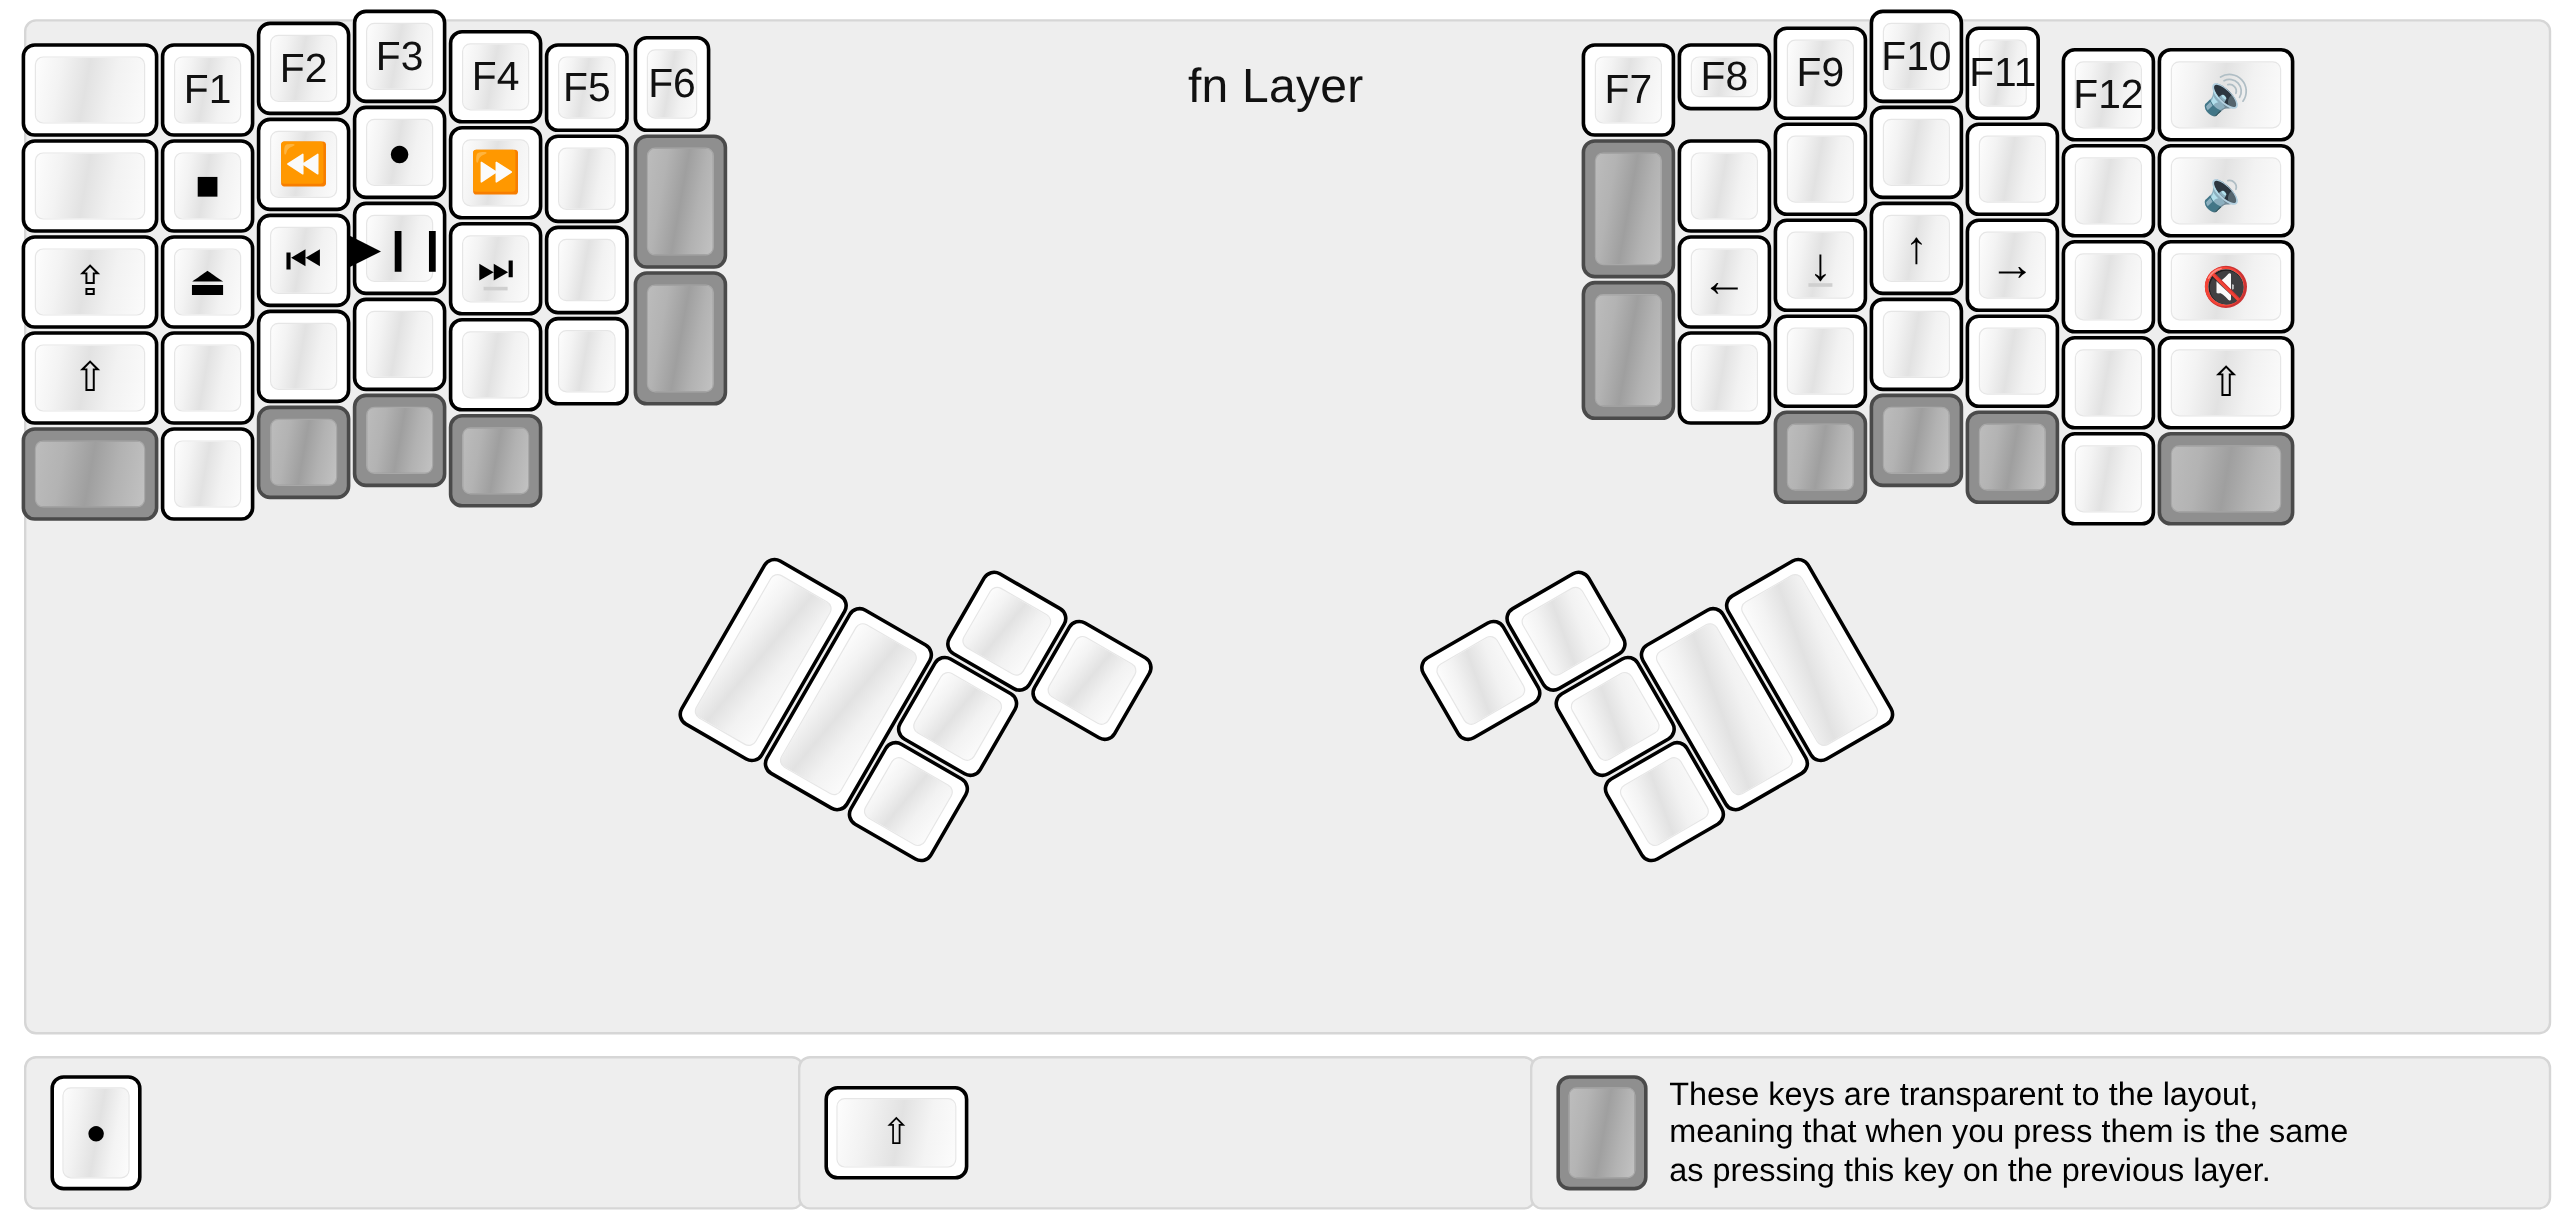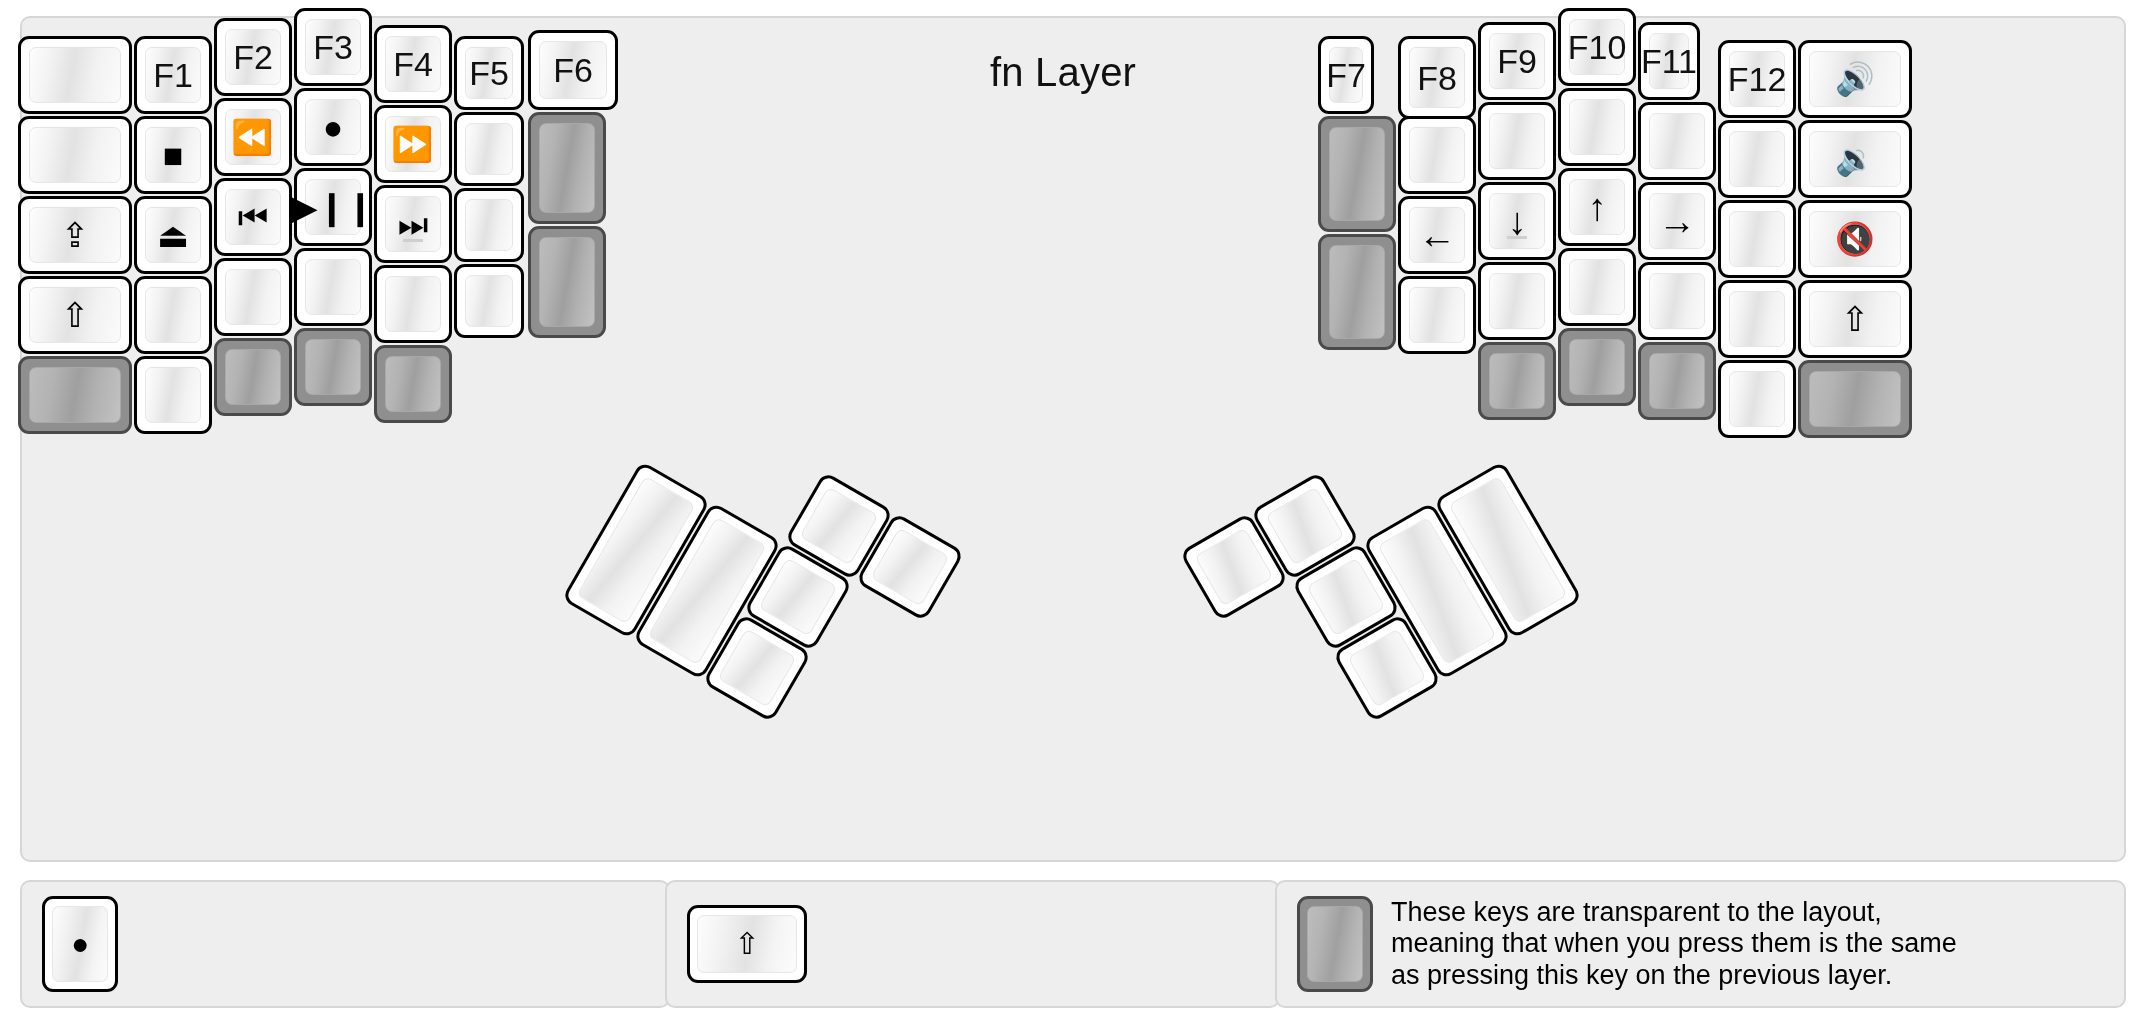--- a/index.html
+++ b/index.html
@@ -260,43 +260,43 @@
       </div>
       <div class="key" style="left: 454px; top: 112px; width: 70px; height: 74px;">
         <div class="cap"></div>
       </div>
       <div class="key" style="left: 454px; top: 188px; width: 70px; height: 74px;">
         <div class="cap"></div>
       </div>
       <div class="key" style="left: 454px; top: 264px; width: 70px; height: 74px;">
         <div class="cap"></div>
       </div>
-      <div class="key" style="left: 528px; top: 30px; width: 90px; height: 80px;">
+      <div class="key" style="left: 528px; top: 30px; width: 64px; height: 80px;">
         <div class="cap">
           <span class="glyph fkey">F6</span>
         </div>
       </div>
       <div class="key trans" style="left: 528px; top: 112px; width: 78px; height: 112px;">
         <div class="cap"></div>
       </div>
       <div class="key trans" style="left: 528px; top: 226px; width: 78px; height: 112px;">
         <div class="cap"></div>
       </div>
-      <div class="key" style="left: 1318px; top: 36px; width: 56px; height: 78px;">
+      <div class="key" style="left: 1318px; top: 36px; width: 78px; height: 78px;">
         <div class="cap">
           <span class="glyph fkey">F7</span>
         </div>
       </div>
       <div class="key trans" style="left: 1318px; top: 116px; width: 78px; height: 116px;">
         <div class="cap"></div>
       </div>
       <div class="key trans" style="left: 1318px; top: 234px; width: 78px; height: 116px;">
         <div class="cap"></div>
       </div>
-      <div class="key" style="left: 1398px; top: 36px; width: 78px; height: 83px;">
+      <div class="key" style="left: 1398px; top: 36px; width: 78px; height: 56px;">
         <div class="cap">
           <span class="glyph fkey">F8</span>
         </div>
       </div>
       <div class="key" style="left: 1398px; top: 116px; width: 78px; height: 78px;">
         <div class="cap"></div>
       </div>
       <div class="key" style="left: 1398px; top: 196px; width: 78px; height: 78px;">
         <div class="cap">
           <span class="glyph arrow">←</span>

